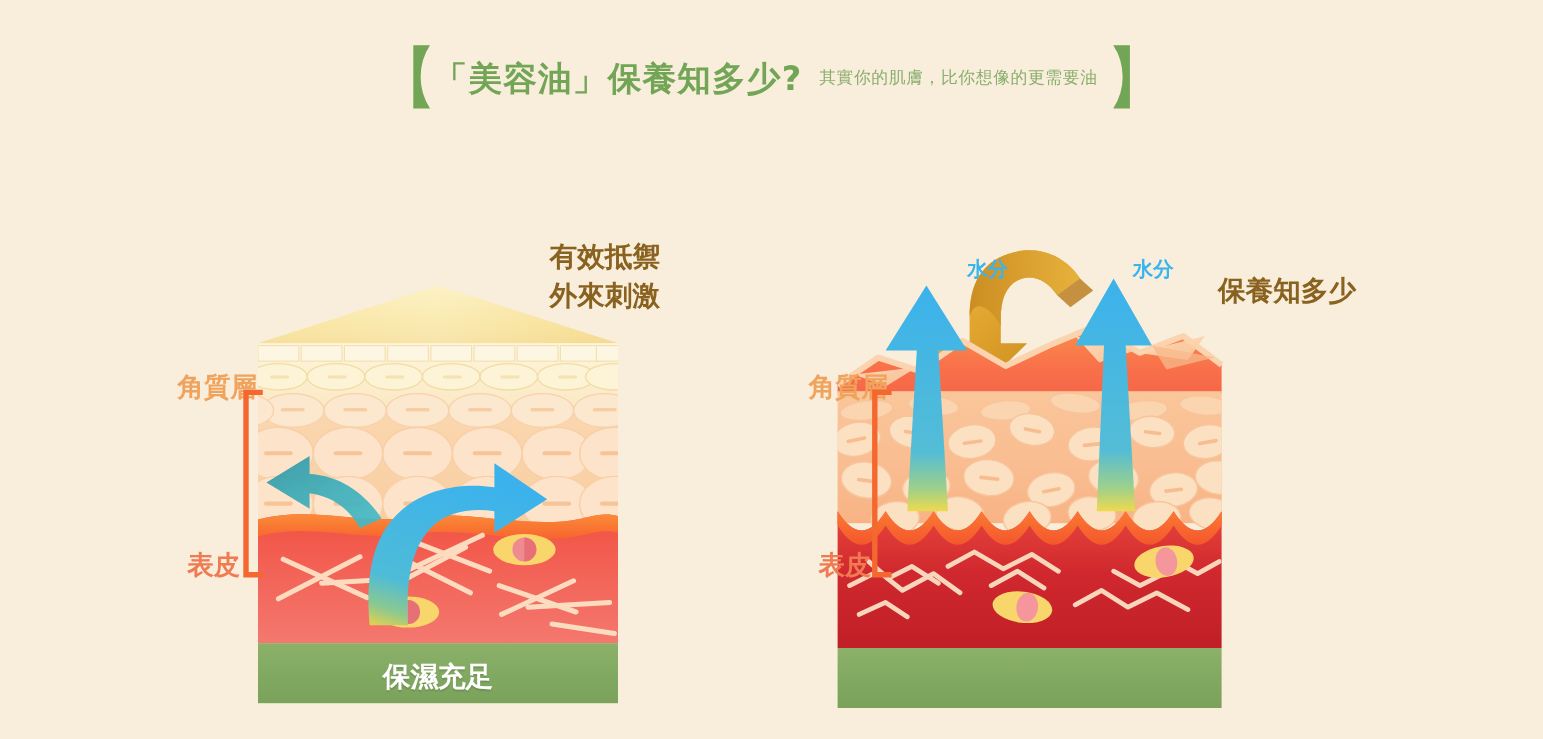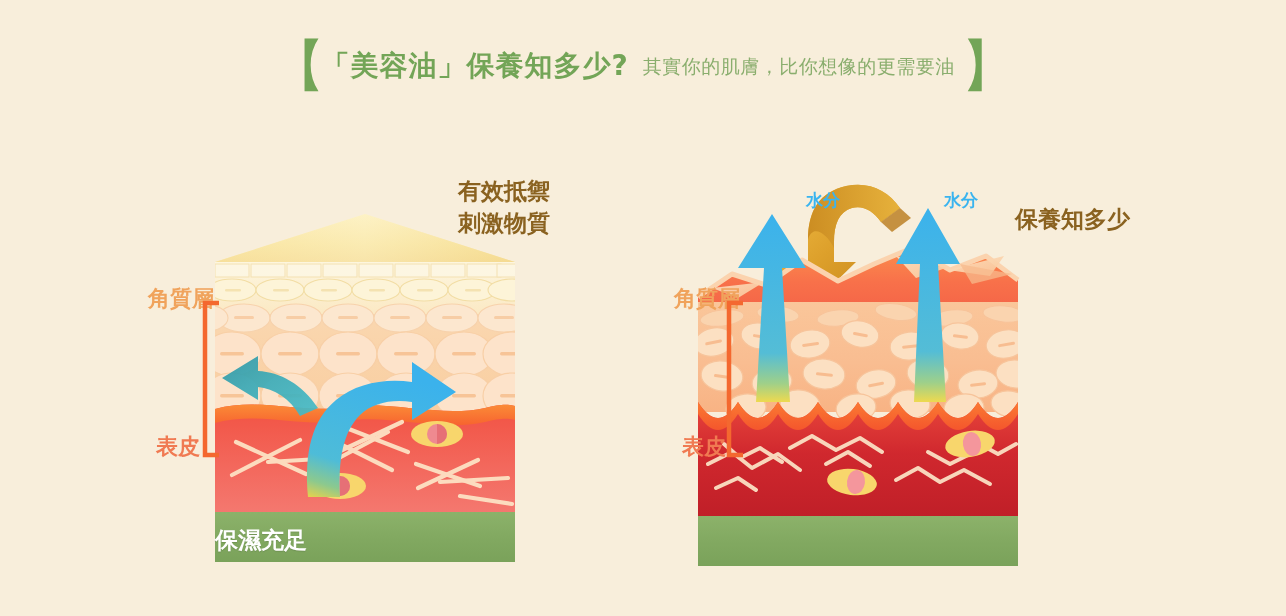--- a/index.html
+++ b/index.html
@@ -39,31 +39,31 @@
     color: #73a557;
     font-size: 28px;
     font-weight: 700;
     letter-spacing: 1px;
     line-height: 1;
     white-space: nowrap;
   }
   .subtitle {
     margin-left: 14px;
     color: #8aae6e;
-    font-size: 19px;
+    font-size: 14px;
     font-weight: 400;
     line-height: 1.52;
     white-space: nowrap;
     letter-spacing: 0.5px;
   }
 
   
   .diagram {
     position: absolute;
-    top: 152px;
+    top: 176px;
   }
   .diagram.left  { left: 140px;  width: 460px; height: 420px; }
   .diagram.right { left: 660px;  width: 480px; height: 420px; }
 
   .callout {
     position: absolute;
     color: #8a6220;
     font-size: 23px;
     font-weight: 700;
     line-height: 1.38;
@@ -86,20 +86,21 @@
     white-space: nowrap;
     text-align: center;
   }
 
   .bottom-bar-text {
     position: absolute;
     color: #ffffff;
     font-size: 23px;
     font-weight: 700;
     white-space: nowrap;
+    text-align: center;
     text-shadow: 0 1px 1px rgba(0,0,0,0.12);
   }
 </style>
 </head>
 <body>
 
 <div id="stage">
 
   <div class="title-row">
     <span class="brk left">【</span>
@@ -334,21 +335,21 @@
         <path d="M178,256 C162,232 140,220 118,219
                  L118,204 L82,226 L118,248 L118,235
                  C134,237 150,246 160,264 Z" fill="url(#hBlue2)" opacity="0.92"></path>
       </g>
 
       <rect x="75" y="360" width="300" height="50" fill="url(#hGreen)"></rect>
     </svg>
 
     <div class="callout" style="left:318px; top:24px;">
       <span>有效抵禦</span><br>
-      <span>刺激物質</span>
+      <span>外來刺激</span>
     </div>
 
     <div class="side-label horny" style="left:8px; top:132px;">角質層</div>
     <div class="side-label epi" style="left:16px; top:280px;">表皮</div>
 
     <svg class="bracket" style="position:absolute; left:60px; top:148px;" width="22" height="158" viewBox="0 0 22 158">
       <path d="M19,3 L5,3 L5,155 L19,155" fill="none" stroke="#f4682f" stroke-width="4.5"></path>
     </svg>
 
     <div class="bottom-bar-text" style="left:75px; top:373px; width:300px;">保濕充足</div>

